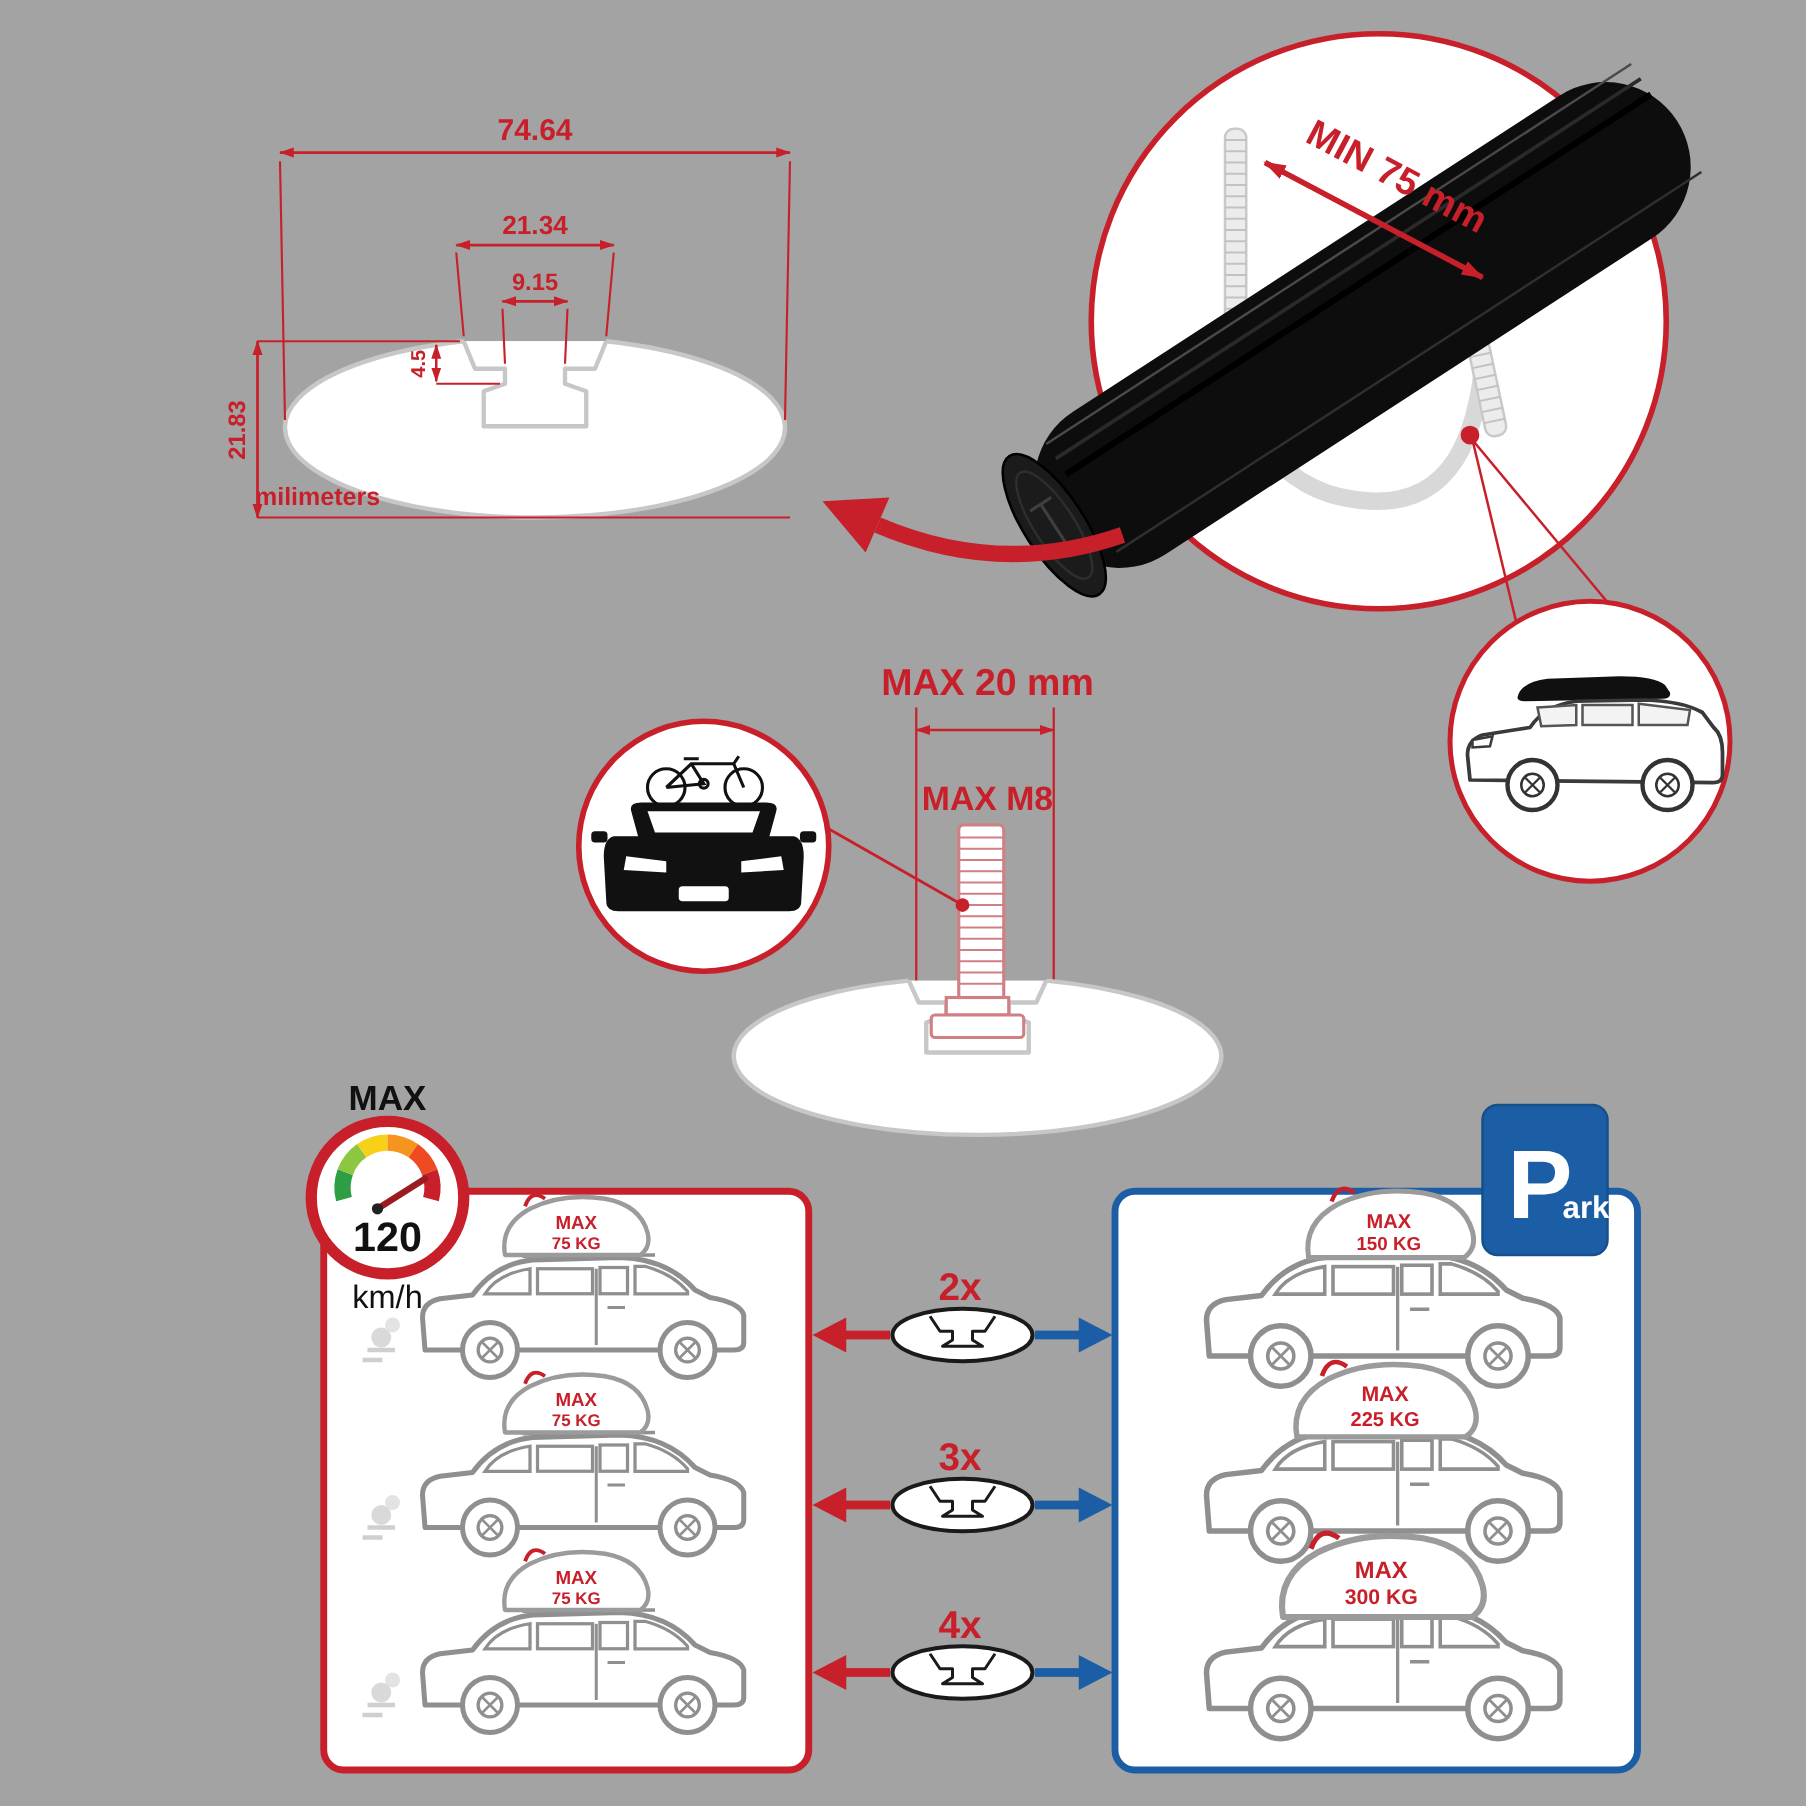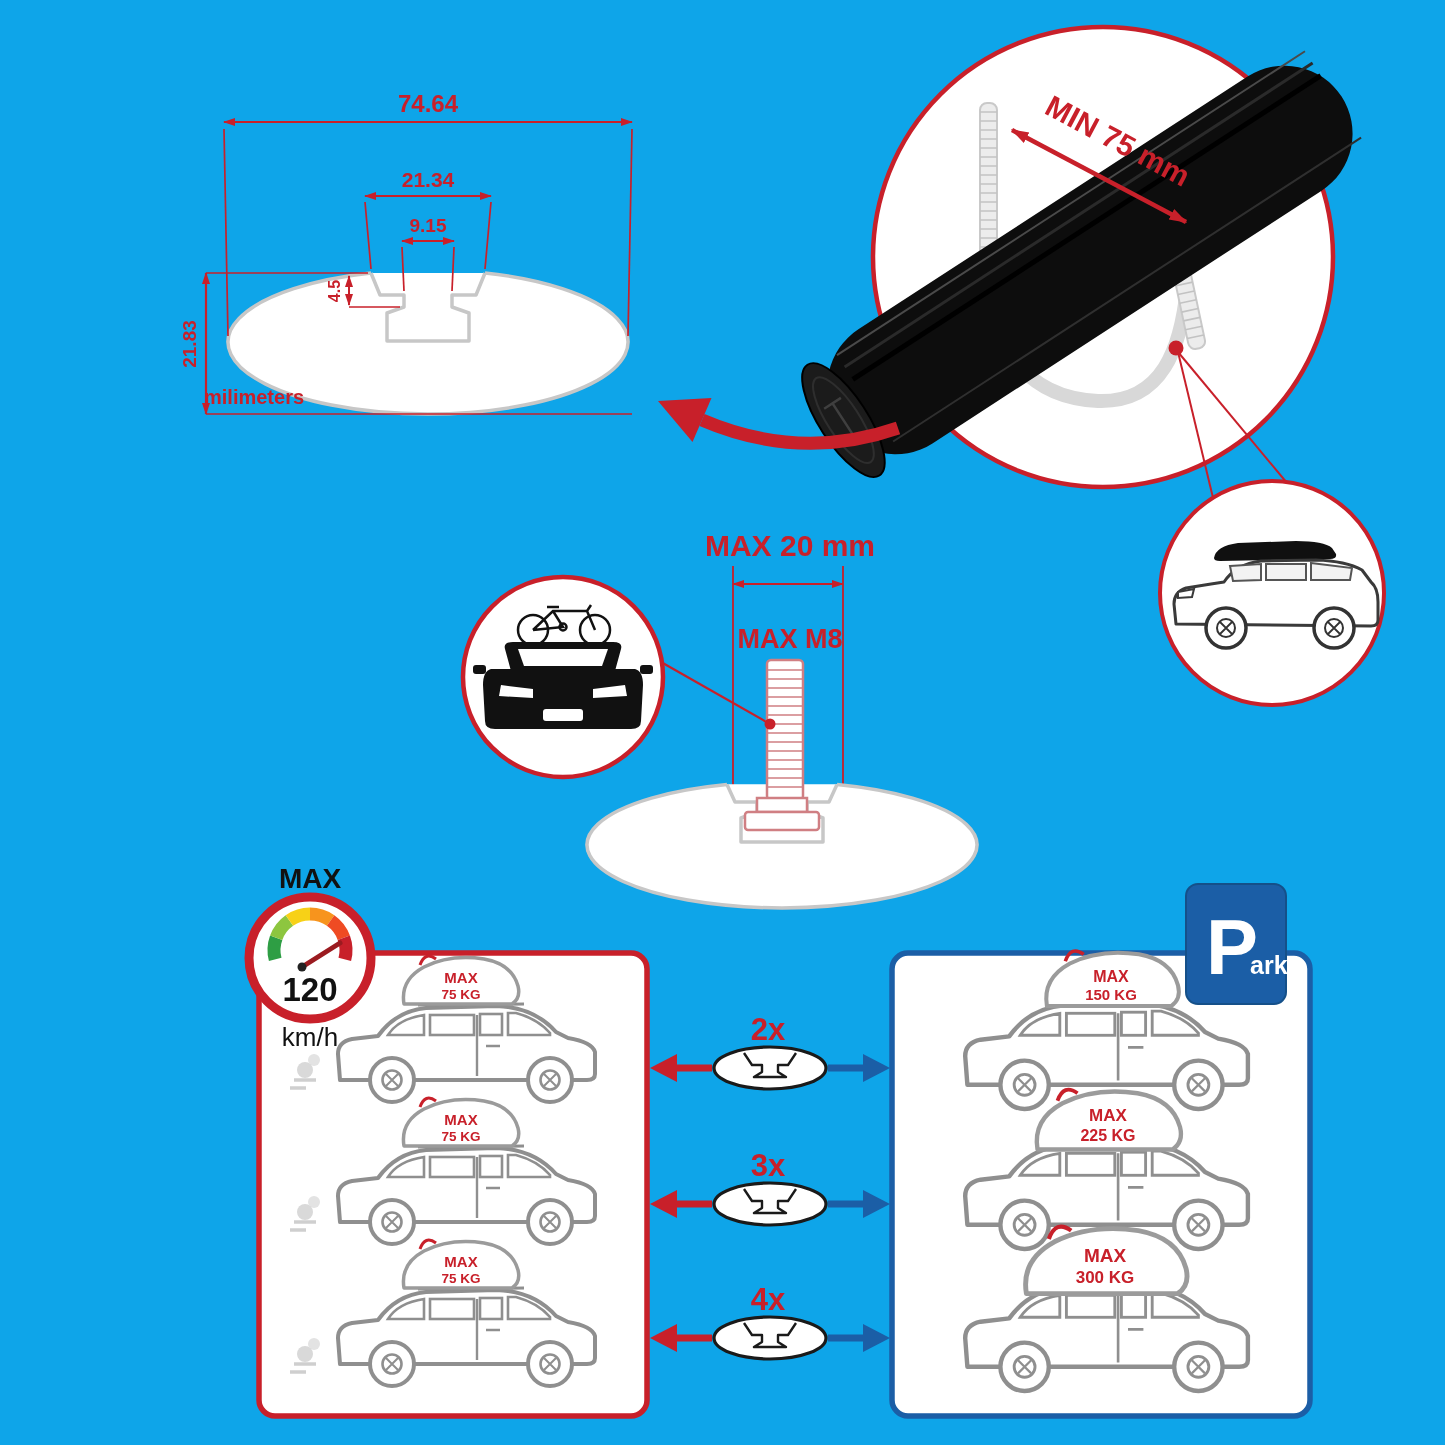--- a/index.html
+++ b/index.html
@@ -1,16 +1,16 @@
 <!DOCTYPE html>
 <html><head>
 <meta charset="utf-8">
 <style>
   html,body{margin:0;padding:0;background:#ffffff;}
-  .canvas{position:relative;width:1445px;height:1445px;background:#0ea5e9;overflow:hidden;}
+  .canvas{position:relative;width:1445px;height:1445px;background:#a3a3a3;overflow:hidden;}
   svg{display:block;}
   svg text{font-family:"Liberation Sans", sans-serif;}
   .tb{font-weight:bold;}
 </style>
 </head>
 <body>
 
 <div class="canvas">
 <svg width="1445" height="1445" viewBox="0 0 1445 1445">
 <defs>

